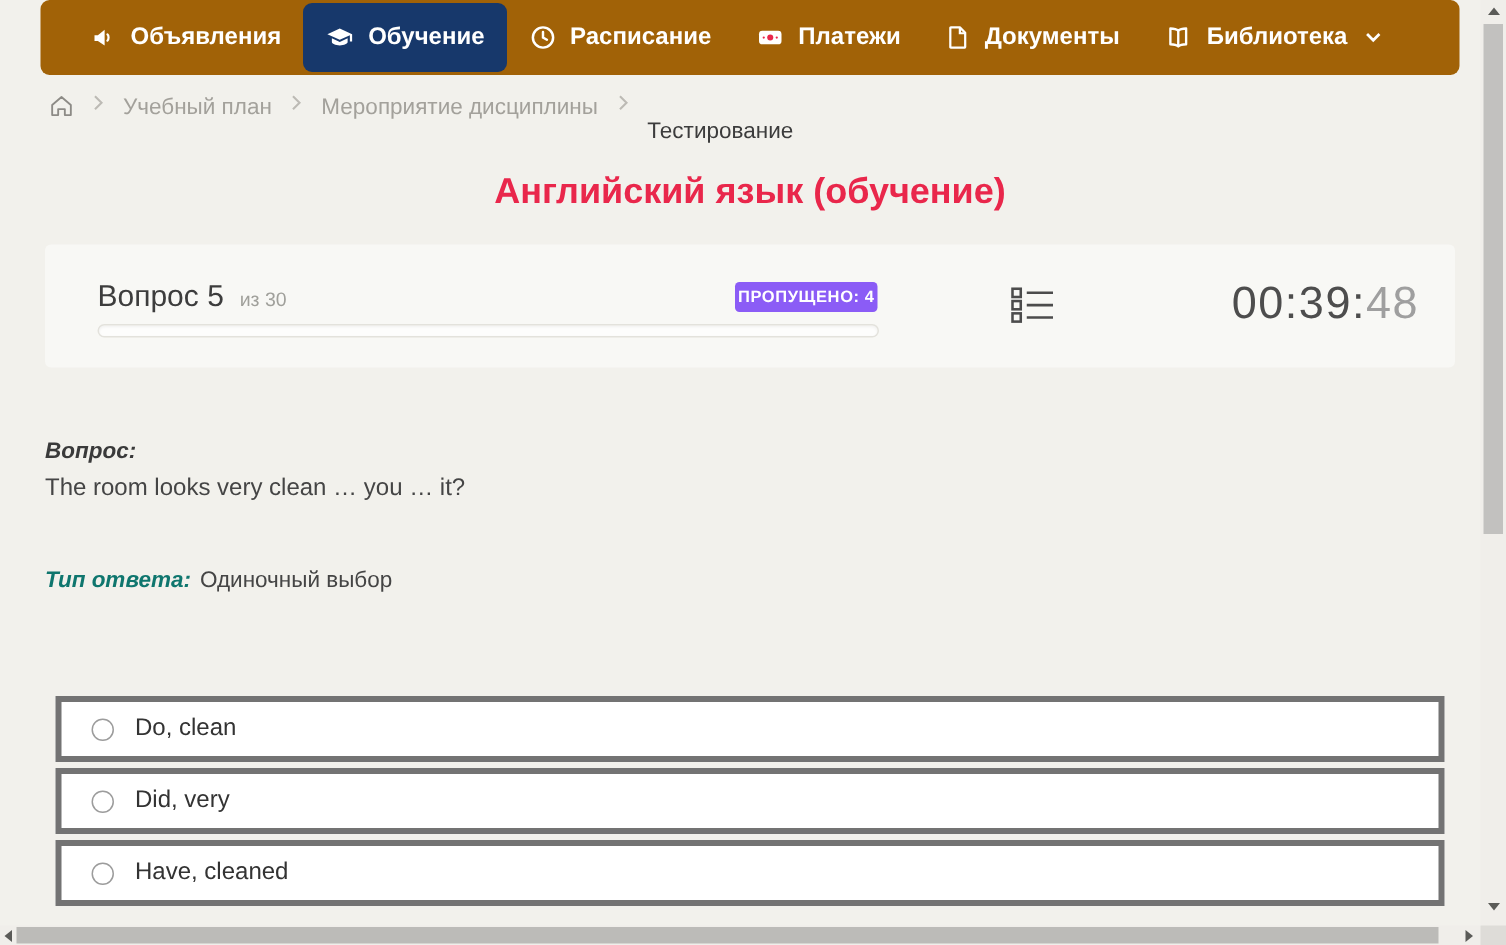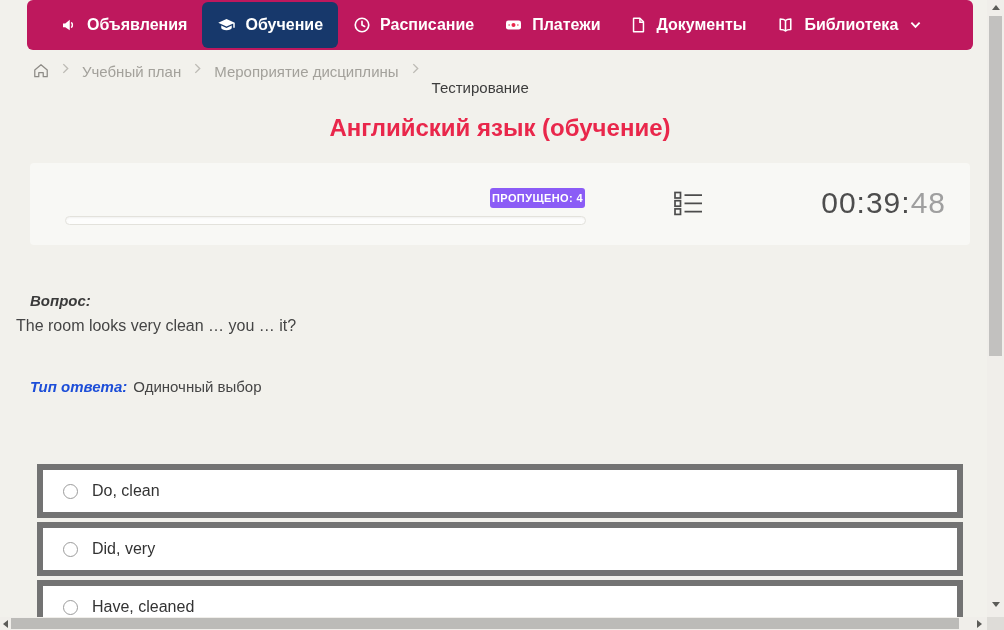--- a/index.html
+++ b/index.html
@@ -7,21 +7,21 @@
   body {
     position:relative;
     background:#f2f1ec;
     overflow:hidden;
     font-family:"Liberation Sans", sans-serif;
   }
 
   
   .navbar {
     position:absolute; left:27px; top:0; width:946px; height:50px;
-    background:#be185d; border-radius:6px;
+    background:#a16207; border-radius:6px;
     display:flex; align-items:center; padding-left:18px;
   }
   .nav-item {
     display:flex; align-items:center; gap:9px;
     height:44px; padding:0 15px; border-radius:6px;
     color:#fff; font-size:16px; font-weight:bold; cursor:pointer;
     white-space:nowrap;
   }
   .nav-item.active { background:#17386b; height:46px; }
   .nav-item svg { display:block; }
@@ -70,33 +70,33 @@
     font-size:30px; color:#4d4d4d; letter-spacing:1px;text-align:right;
   }
   .quiz-timer .secs { color:#9f9f9f; }
 
   
   .q-heading {
     position:absolute; left:30px; top:292px;
     font-size:15px; font-weight:bold; font-style:italic; color:#3a3a3a;
   }
   .q-text {
-    position:absolute; left:16px; top:317px;
+    position:absolute; left:30px; top:317px;
     font-size:16px; color:#454545;
   }
   .q-type { position:absolute; left:30px; top:378px; font-size:15px; color:#454545; }
-  .q-type .type-label { font-weight:bold; font-style:italic; color:#1d4ed8; margin-right:6px;margin-top:41px; }
+  .q-type .type-label { font-weight:bold; font-style:italic; color:#0f766e; margin-right:6px;margin-top:41px; }
 
   
   .options {
     position:absolute; left:37px; top:464px; width:926px;
     display:flex; flex-direction:column; gap:4px;
   }
   .option {
-    height:54px; background:#ffffff; border:6px solid #737373;
+    height:44px; background:#ffffff; border:4px solid #737373;
     display:flex; align-items:center; gap:14px; padding-left:20px;
     cursor:pointer;
   }
   .radio {
     width:15px; height:15px; border:1px solid #9c9c9c; border-radius:50%;
     background:#fff; flex:0 0 auto;
   }
   .option-label { font-size:16px; color:#333; }
 
   
@@ -215,20 +215,24 @@
     <svg width="7" height="11" viewBox="0 0 8 12" fill="none" stroke="#bdbbb5" stroke-width="1.6">
         <path d="M1.5 1l5 5-5 5"></path>
       </svg>
   </span>
   <span class="crumb crumb-current">Тестирование</span>
 </div>
 
 <h1 class="page-title">Английский язык (обучение)</h1>
 
 <section class="q-card">
+  <div class="q-title">
+    <span>Вопрос 5</span>
+    <span class="of">из 30</span>
+  </div>
   <span class="skip-badge">ПРОПУЩЕНО: 4</span>
   <div class="progress-track"></div>
   <span class="list-toggle">
     <svg width="29" height="25" viewBox="0 0 29 25" fill="none" stroke="#4c4c4c" stroke-width="1.7">
         <rect x="1" y="1.5" width="5.5" height="5.5"></rect>
         <rect x="1" y="9.7" width="5.5" height="5.5"></rect>
         <rect x="1" y="17.9" width="5.5" height="5.5"></rect>
         <path d="M10.5 4.2H28M10.5 12.4H28M10.5 20.6H28"></path>
       </svg>
   </span>

